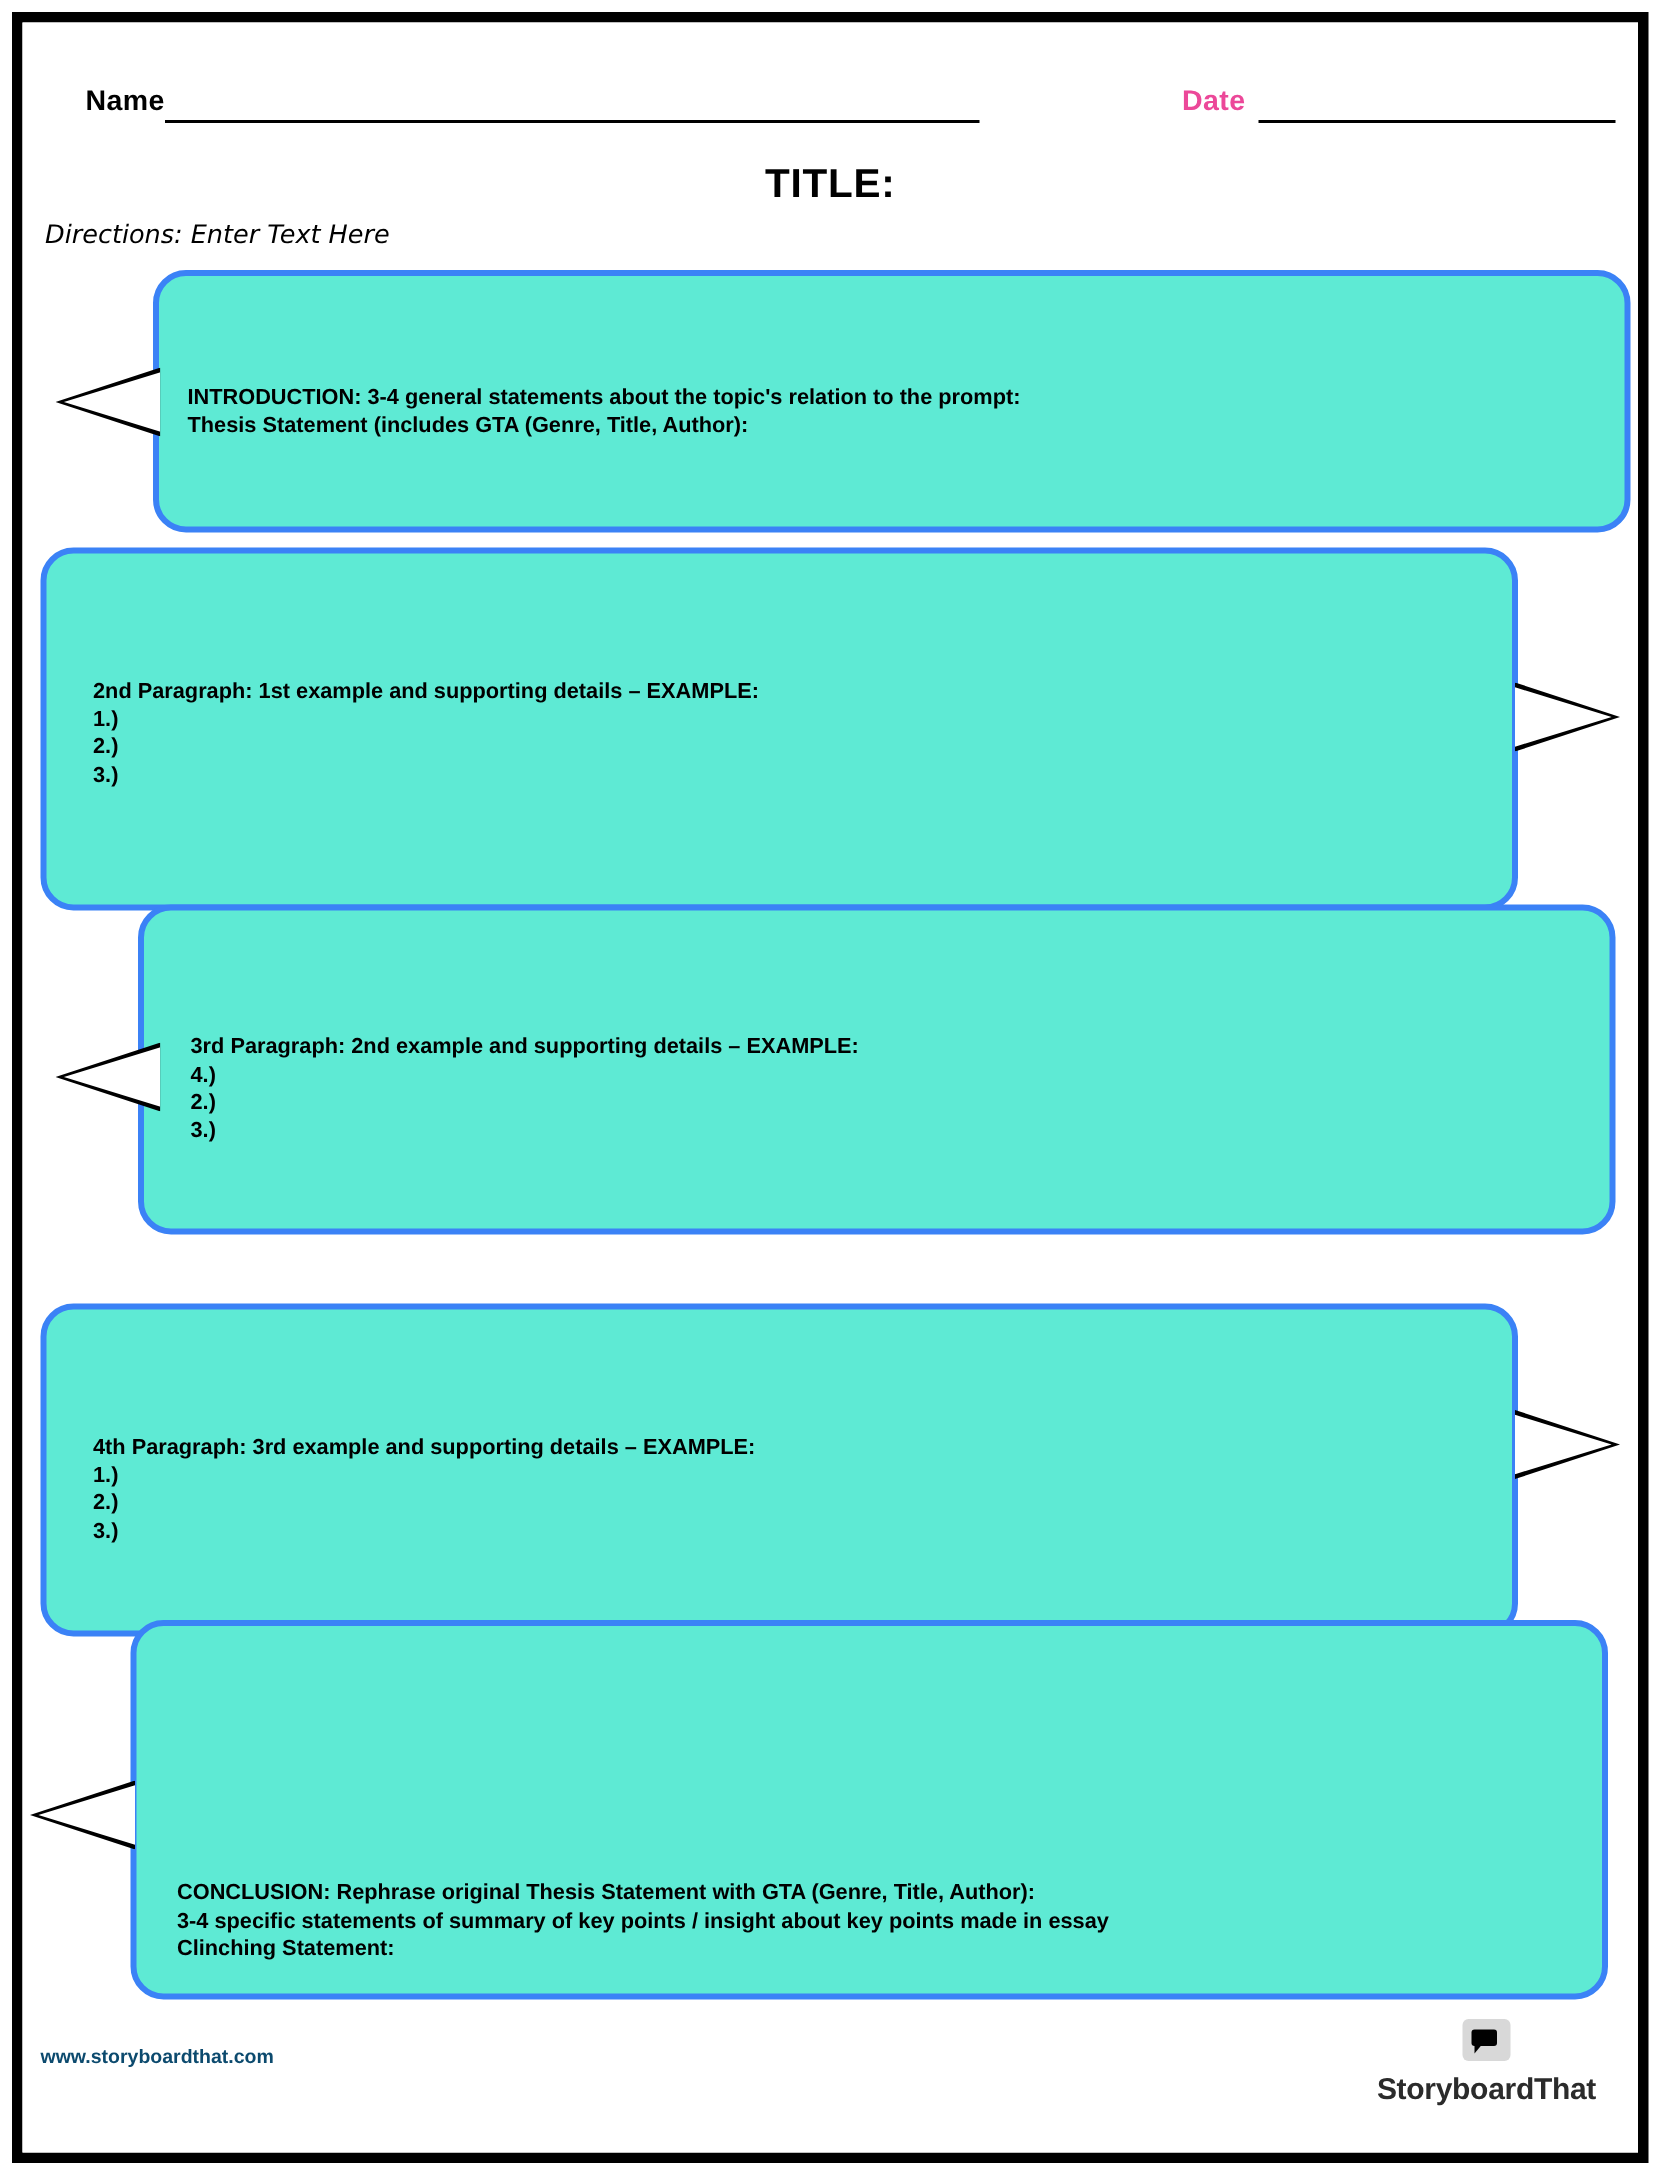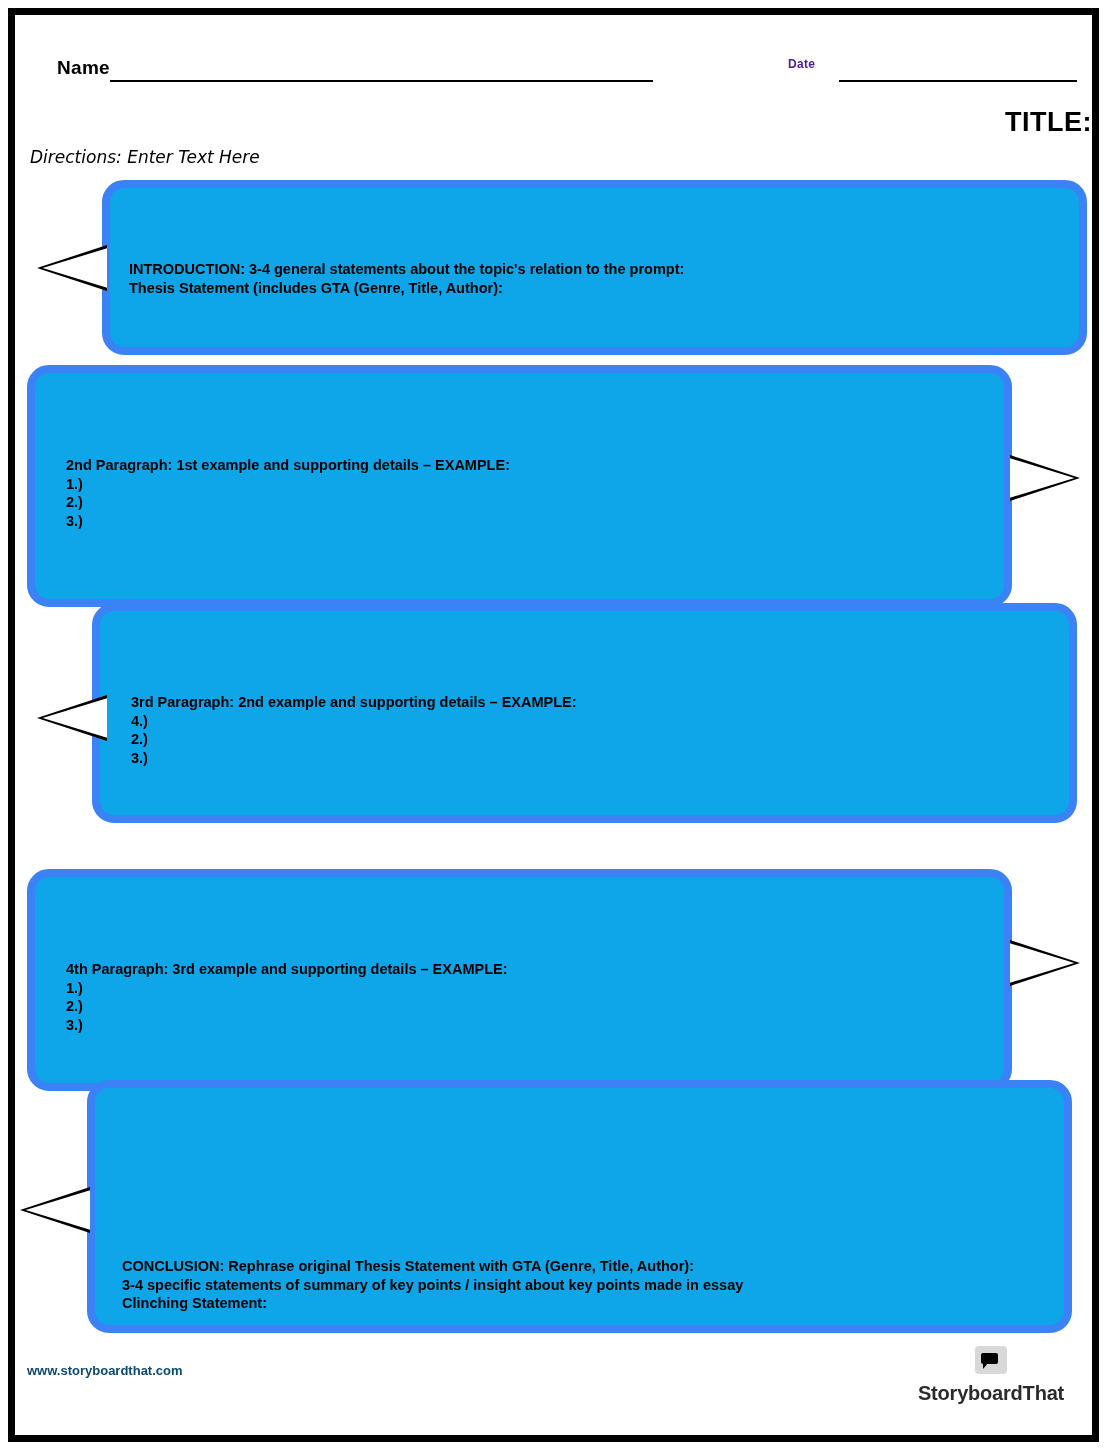--- a/index.html
+++ b/index.html
@@ -60,62 +60,62 @@
     position: absolute;
     left: 95px;
     top: 23px;
     width: 543px;
     border-bottom: 2px solid #000;
   }
   .date-label {
     position: absolute;
     left: 773px;
     top: 0px;
-    font-size: 12px;
-    font-weight: bold;
-    color: #4c1d95;
+    font-size: 19px;
+    font-weight: bold;
+    color: #ec4899;
     letter-spacing: 0.3px;
     text-align: center;
   }
   .date-rule {
     position: absolute;
     left: 824px;
     top: 23px;
     width: 238px;
     border-bottom: 2px solid #000;
   }
 
   .title {
     position: absolute;
     left: 0;
     top: 92px;
     width: 1077px;
-    text-align: right;
+    text-align: center;
     font-size: 27px;
     font-weight: bold;
     letter-spacing: 0.5px;
     color: #000;
   }
 
   .directions {
     position: absolute;
     left: 15px;
     top: 132px;
     font-size: 17px;
     font-style: italic;
     color: #000;
     font-family: "DejaVu Sans", sans-serif;
   }
 
   
   .bubble {
     position: absolute;
-    border: 8px solid #3b82f6;
+    border: 4px solid #3b82f6;
     border-radius: 22px;
-    background: #0ea5e9;
+    background: #5eead4;
     box-sizing: border-box;
   }
   .bubble-text {
     position: absolute;
     font-size: 14.5px;
     font-weight: bold;
     line-height: 1.28;
     color: #000;
     white-space: pre-line;
   }

